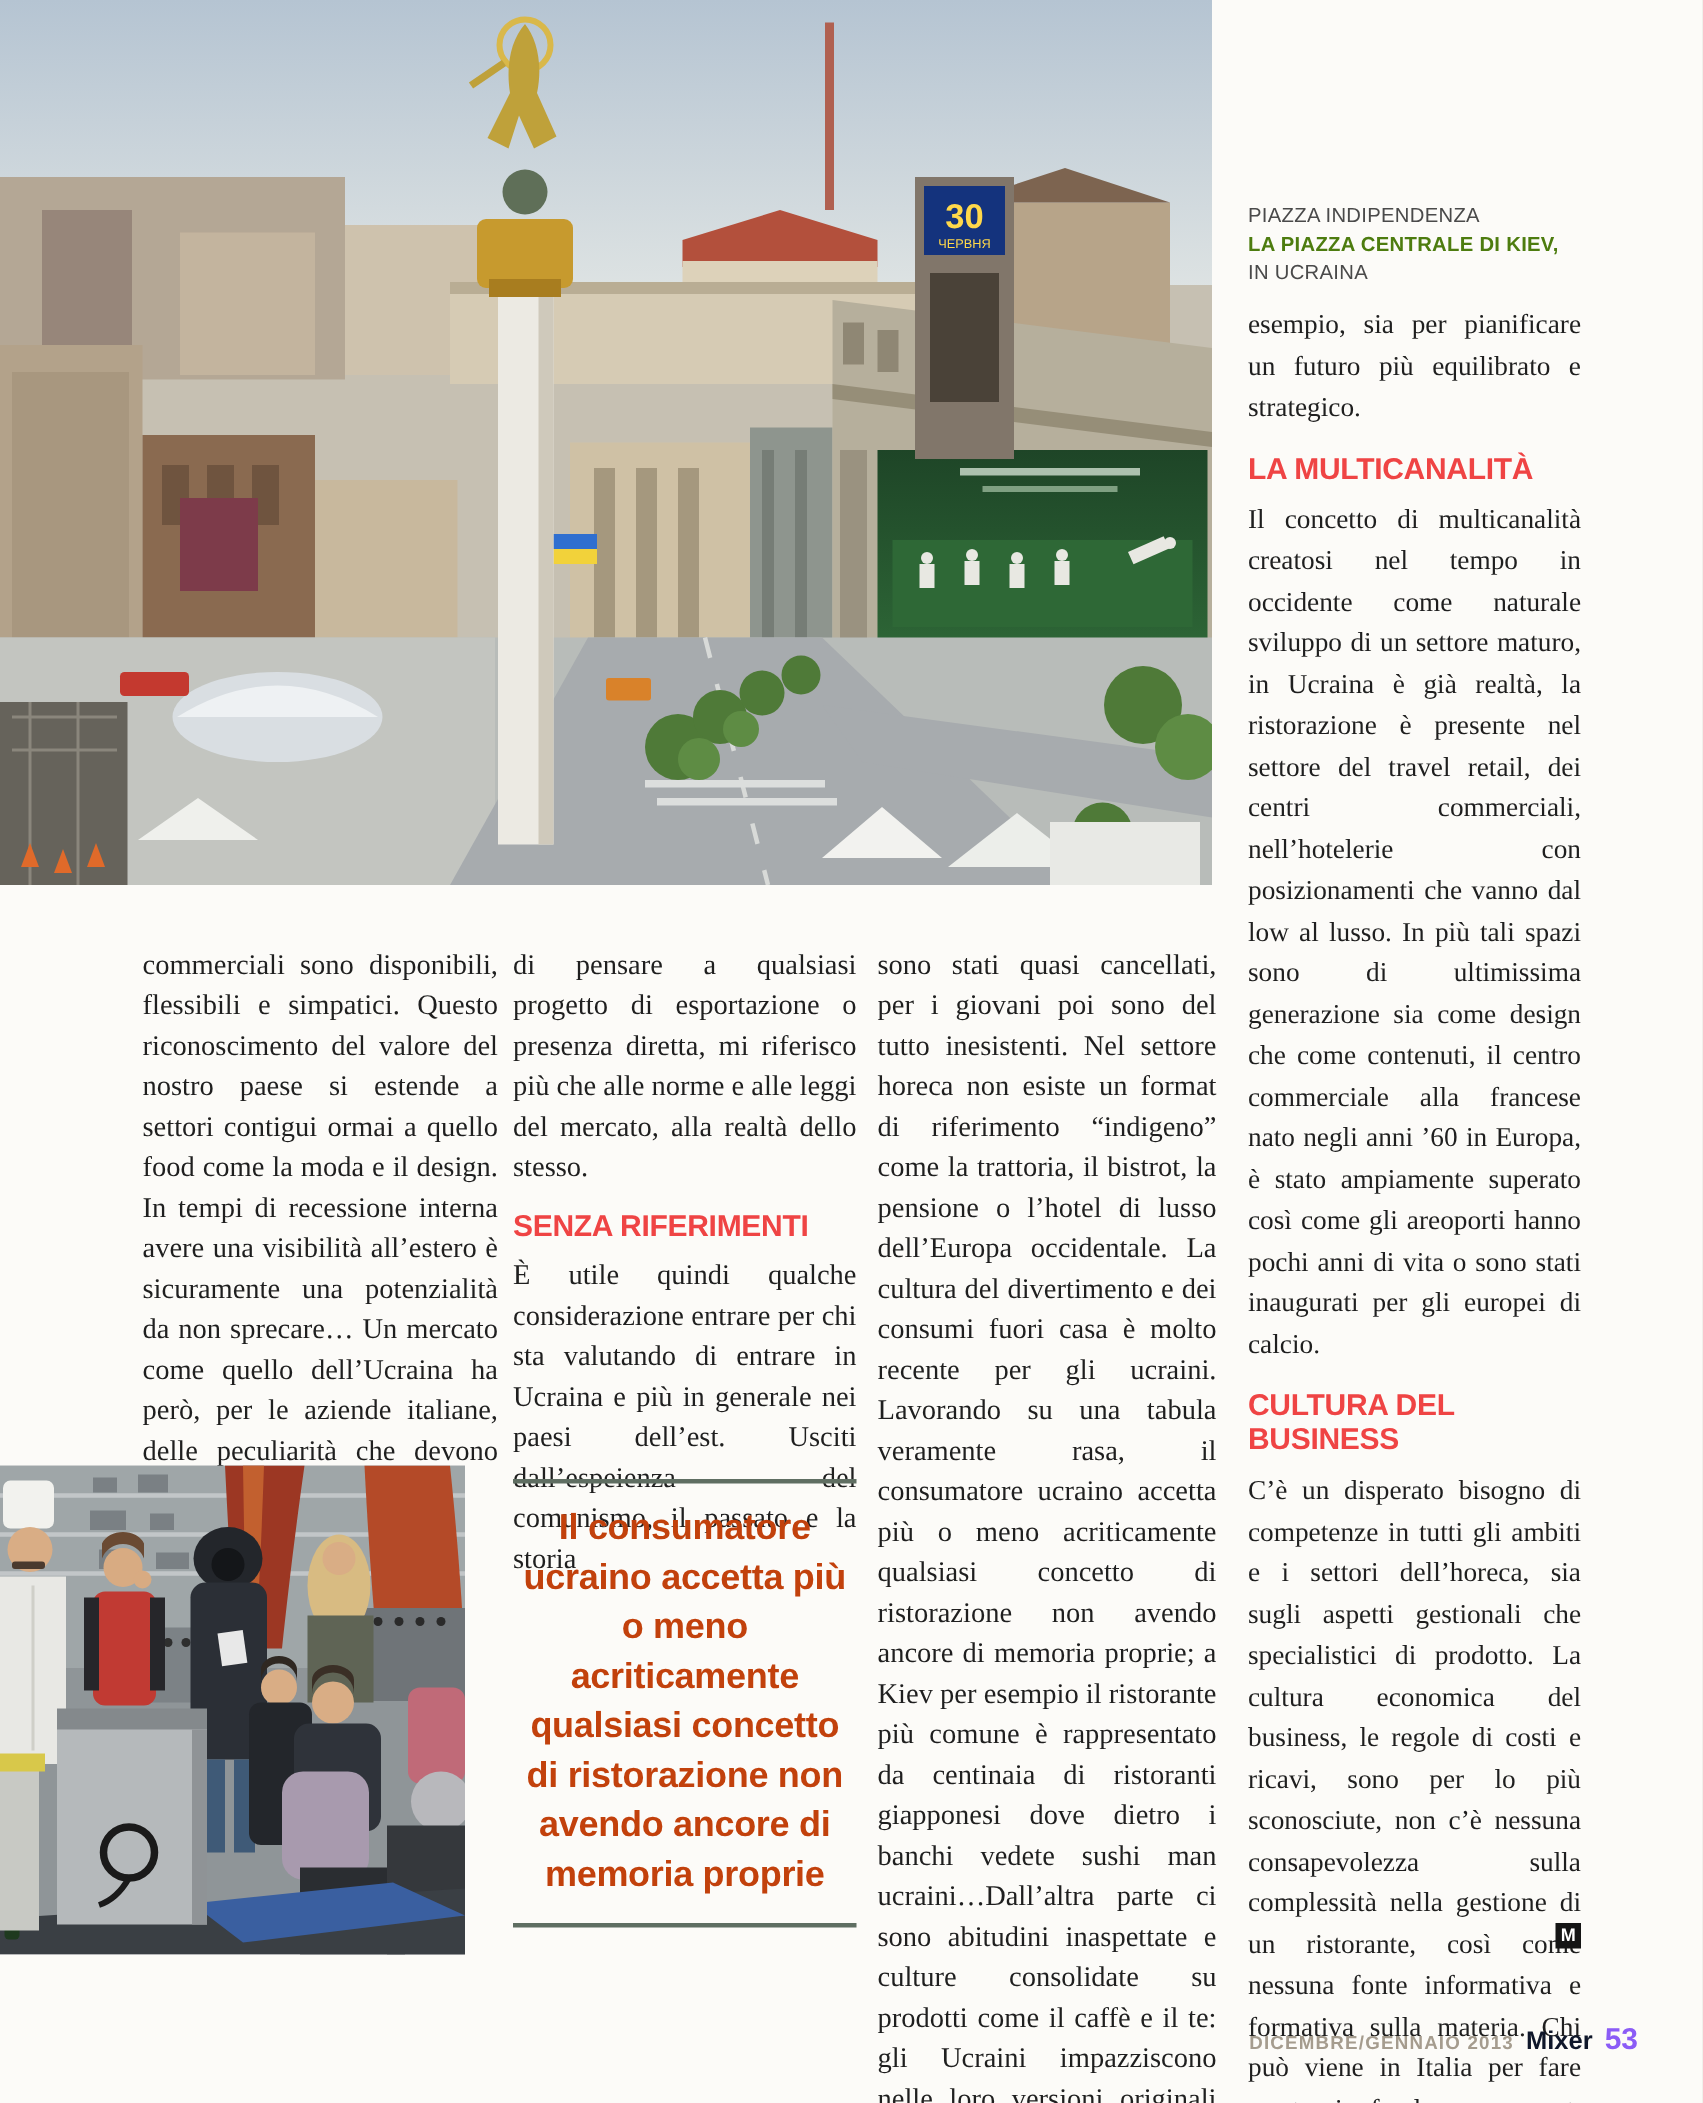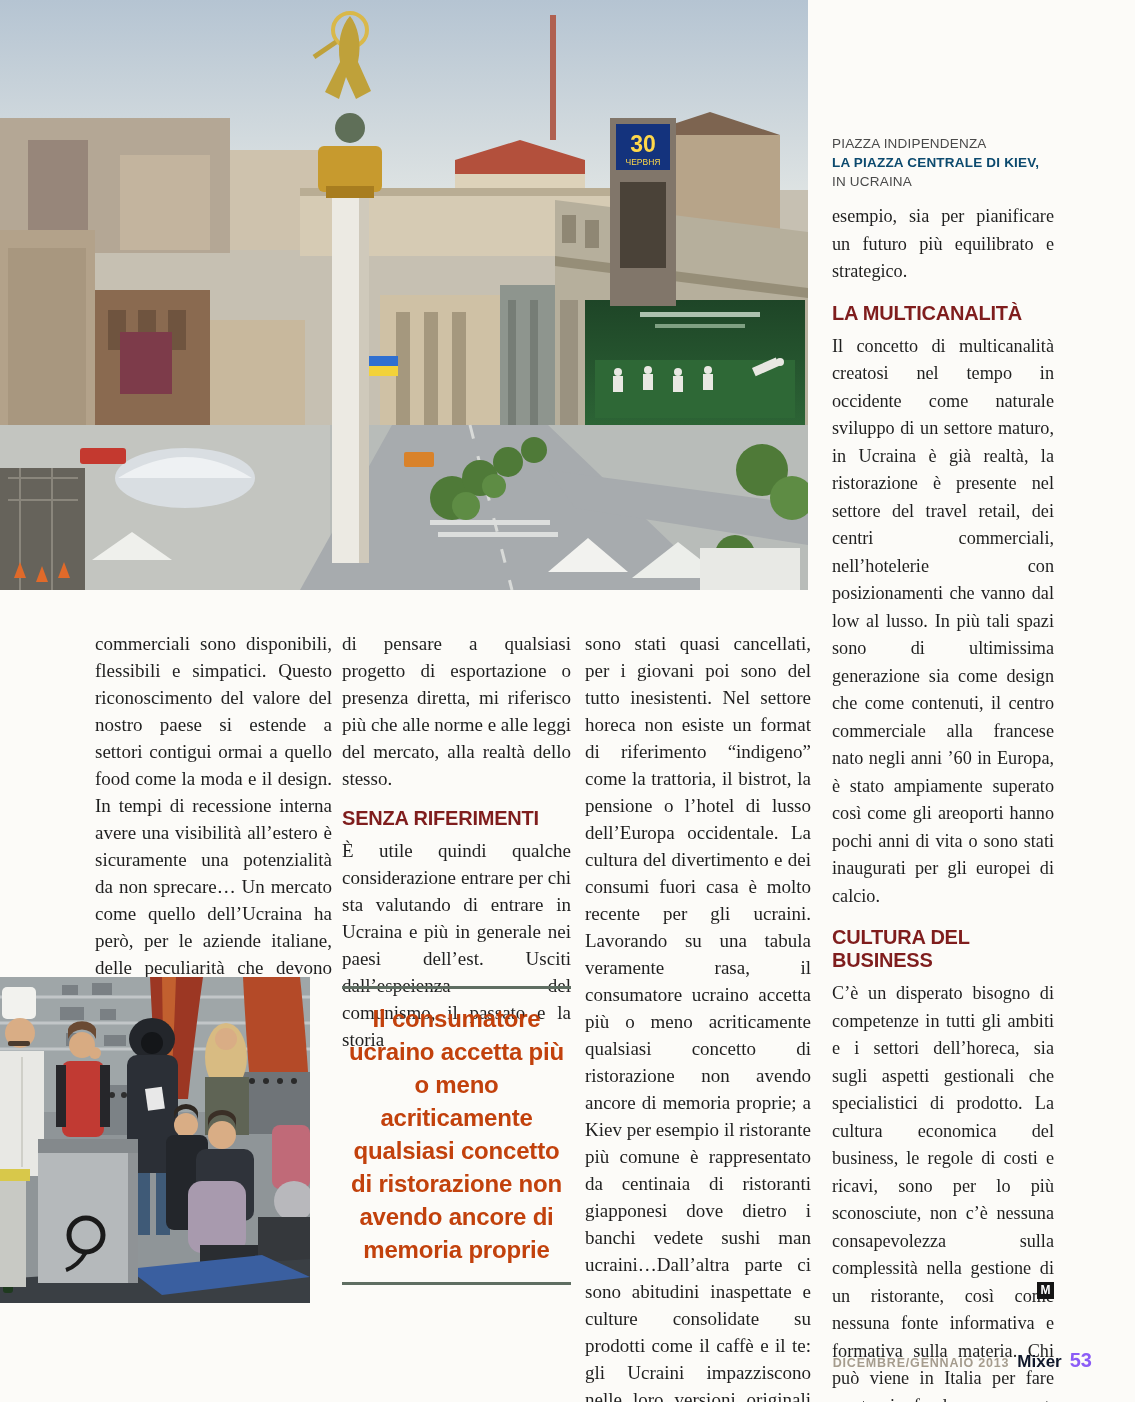--- a/index.html
+++ b/index.html
@@ -8,33 +8,33 @@
     font-family:"Liberation Serif", serif;color:#1f1f1f;overflow:hidden;margin:0 auto;
   }
   .abs{position:absolute;}
   
   .top-photo{left:0;top:0;width:808px;height:622px;}
   .bottom-photo{left:0;top:977px;width:310px;height:326px;}
   .top-photo svg,.bottom-photo svg{display:block;}
   
   .caption{left:832px;top:91px;width:270px;font-family:"Liberation Sans",sans-serif;
     font-size:13.5px;line-height:19px;color:#4a4a4a;letter-spacing:.2px;margin-top:43px;}
-  .caption .caption-title{font-weight:700;color:#0c4a6e;}
+  .caption .caption-title{font-weight:700;color:#4d7c0f;}
   
   .col{position:absolute;}
   .col p{margin:0;text-align:justify;}
   .body-text{font-size:19px;line-height:27px;}
   .col1{left:95px;top:630px;width:237px;}
   .col2{left:342px;top:630px;width:229px;}
   .col3{left:585px;top:630px;width:226px;}
   .col4{left:832px;top:203px;width:222px;}
   .col4 p{font-size:18.2px;line-height:27.5px;}
   .section-head{
     font-family:"Liberation Sans",sans-serif;font-weight:700;font-size:20px;
-    color:#7f1d1d;margin:15px 0 7px 0;letter-spacing:-0.2px;
+    color:#ef4444;margin:15px 0 7px 0;letter-spacing:-0.2px;
   }
   .col4 .section-head{margin:16px 0 8px 0;}
   
   .pullquote{
     left:342px;top:986px;width:229px;
     border-top:3px solid #5f6e62;border-bottom:3px solid #5f6e62;
     padding:13px 0 16px 0;
   }
   .pq-text{
     font-family:"Liberation Sans",sans-serif;font-weight:700;font-size:24px;

